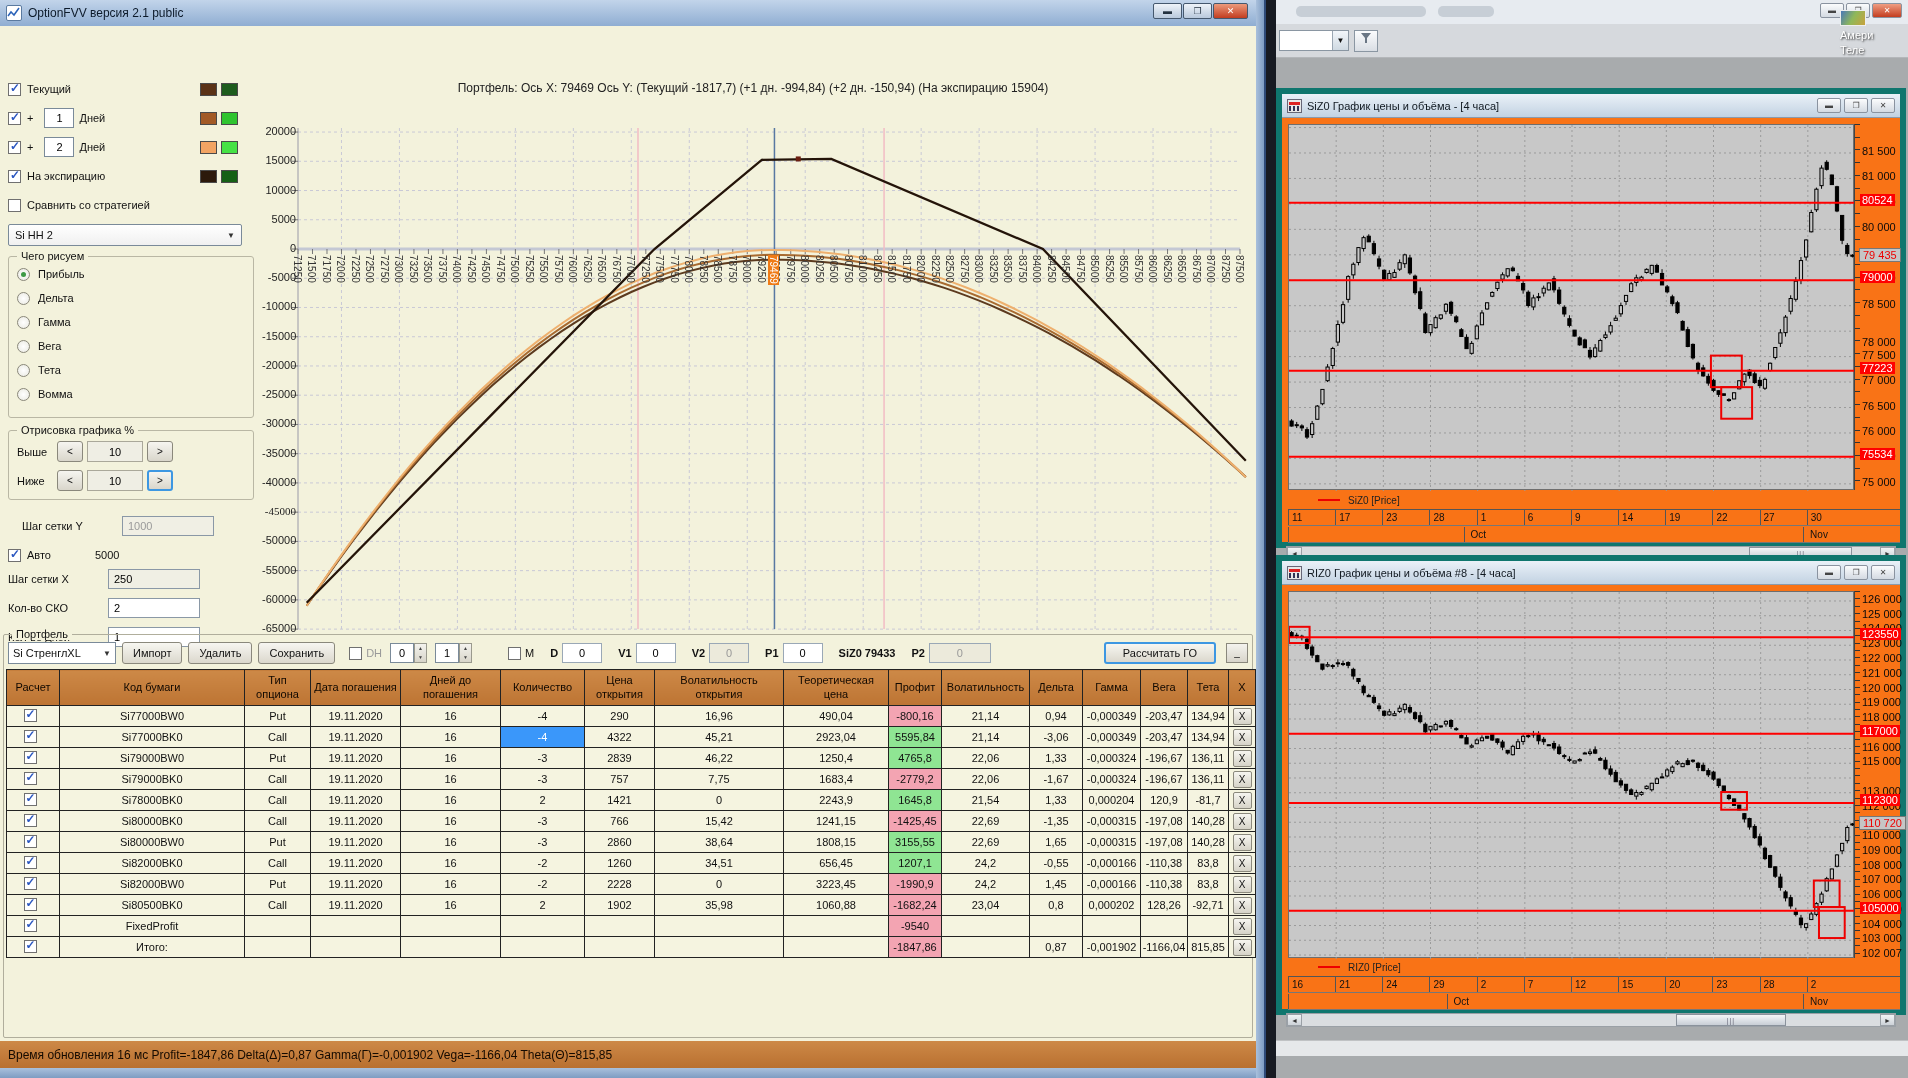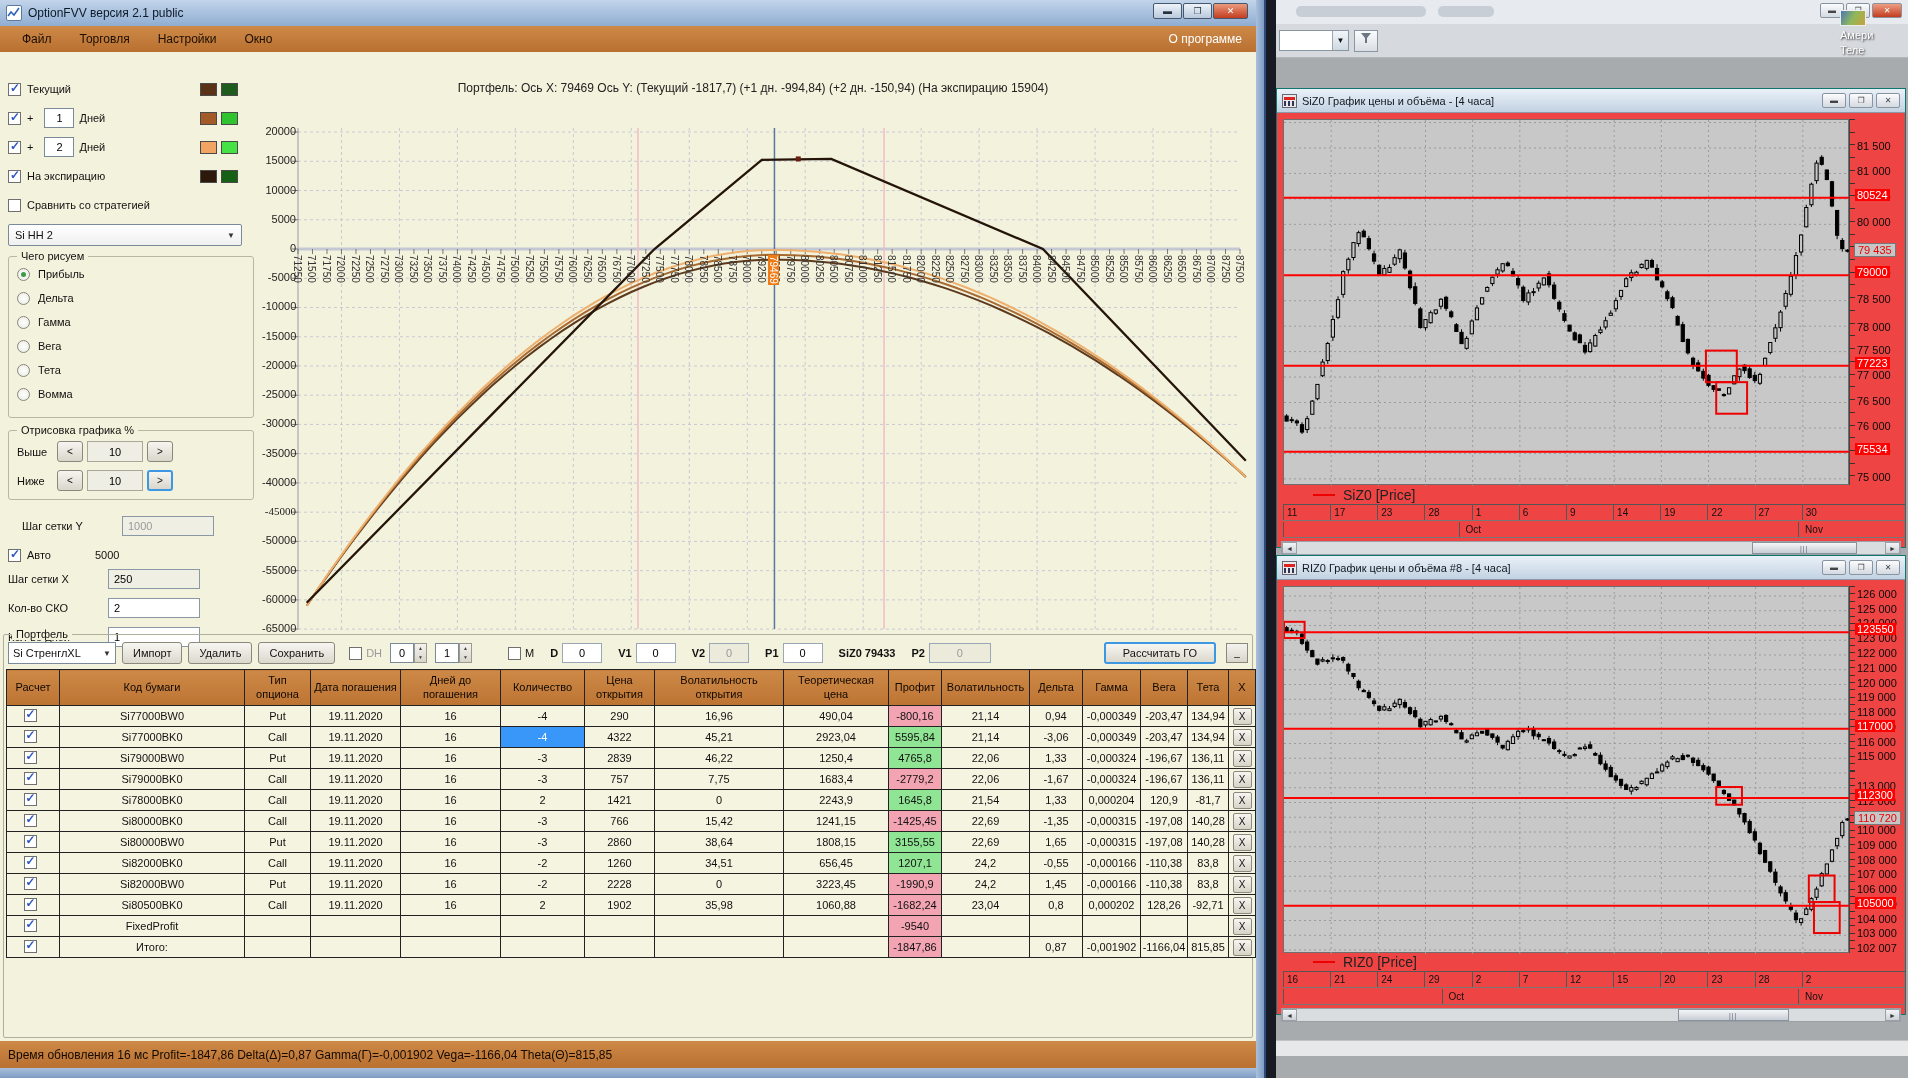--- a/index.html
+++ b/index.html
@@ -113,21 +113,21 @@
     font-size:8px; line-height:13px; text-align:center; color:#444; }
   .rwb.close { background:linear-gradient(#ef9d82,#c33d1f); color:#fff; width:30px; }
   .r-toolbar { position:absolute; left:0; top:24px; right:0; height:34px; background:#d6d9dd; border-bottom:1px solid #b4b7ba; }
   .r-combo { position:absolute; left:3px; top:6px; width:70px; height:21px; background:#fff; border:1px solid #8a96a2; display:flex; }
   .r-combo .dd { margin-left:auto; width:16px; background:linear-gradient(#f2f6fa,#cfd9e2); border-left:1px solid #9aa6b2; text-align:center; font-size:8px; line-height:19px; }
   .r-filter { position:absolute; left:78px; top:6px; width:24px; height:22px; border:1px solid #8a96a2; background:linear-gradient(#fbfcfd,#d9dee4); text-align:center; }
   .desk-icons { position:absolute; right:2px; top:10px; width:66px; text-align:left; }
   .desk-img { width:26px; height:16px; background:linear-gradient(120deg,#4a78b8,#8fb85a,#c8a23c); border:1px solid #eee; margin-bottom:2px; }
   .desk-label { color:#fff; font-size:11px; text-shadow:1px 1px 2px #333; line-height:15px; }
 
-  .cwin { position:absolute; left:0; width:630px; border:1px solid #0f766e; background:#ef4444; }
+  .cwin { position:absolute; left:0; width:630px; border:6px solid #0f766e; background:#f97316; }
   .cwin.w1 { top:88px; height:460px; }
   .cwin.w2 { top:555px; height:460px; }
   .ctitle { height:24px; background:linear-gradient(#eaf1f8,#c2d2e2); display:flex; align-items:center; padding:0 5px; border-bottom:1px solid #8a9aac; }
   .cicon { width:15px; height:14px; background:#e8e8e8; border:1px solid #667; margin-right:5px; position:relative; }
   .cicon::before { content:""; position:absolute; left:1px; top:2px; width:11px; height:3px; background:#d22; }
   .cicon::after { content:""; position:absolute; left:1px; bottom:1px; width:11px; height:5px;
     background:repeating-linear-gradient(90deg,#335 0 2px,transparent 2px 4px); }
   .ctext { font-size:11px; color:#101820; }
   .cbtns { margin-left:auto; display:flex; gap:3px; }
   .cbody { position:absolute; left:0; top:24px; right:0; bottom:0; }
@@ -135,21 +135,21 @@
   .w1 .cplot { height:366px; } .w2 .cplot { height:367px; }
   .cgutter { position:absolute; left:572px; top:6px; width:56px; border-left:1px solid #444; }
   .w1 .cgutter { height:366px; } .w2 .cgutter { height:367px; }
   .gtick { position:absolute; left:0; top:0; bottom:0; width:5px; }
   .plab { position:absolute; left:7px; font-size:11px; color:#0a0a0a; white-space:nowrap; }
   .pbadge { position:absolute; left:5px; font-size:11px; background:#f00; color:#fff; padding:0 2px; white-space:nowrap; z-index:2; }
   .pcur { position:absolute; left:4px; font-size:11px; color:#e00; border:1px solid #777; background:#c6c6c6; padding:0 3px; white-space:nowrap; z-index:3; }
   .clegend { position:absolute; left:0; height:16px; display:flex; align-items:center; }
   .w1 .clegend, .w2 .clegend { top:374px; }
   .ldash { width:22px; height:2px; background:#e00; margin:0 8px 0 36px; }
-  .ltext { font-size:14px; color:#222; }
+  .ltext { font-size:10px; color:#222; }
   .cdays { position:absolute; left:6px; right:0; height:17px; border-top:1px solid #555; border-bottom:1px solid #777; display:flex; }
   .w1 .cdays, .w2 .cdays { top:391px; }
   .dcell { width:47.17px; flex:0 0 47.17px; border-left:1px solid #555; font-size:10px; padding-left:3px; line-height:16px; }
   .cmonths { position:absolute; left:6px; right:0; height:16px; border-bottom:1px solid #777; display:flex; }
   .w1 .cmonths, .w2 .cmonths { top:409px; }
   .mcell { border-left:1px solid #555; font-size:10px; padding-left:6px; line-height:15px; flex:0 0 auto; }
   .cscroll { position:absolute; left:4px; right:4px; height:14px; background:#dadde0; border:1px solid #9aa0a6; }
   .w1 .cscroll, .w2 .cscroll { top:428px; }
   .sarr { position:absolute; top:0; width:15px; height:12px; background:linear-gradient(#f2f4f6,#ccd2d8); border:1px solid #9aa0a6;
     font-size:7px; line-height:11px; text-align:center; color:#333; }
@@ -174,27 +174,20 @@
     <div class="titlebar">
       <span class="app-icon"><svg width="14" height="14">
             <polyline points="1,10 4,6 7,9 12,2" stroke="#2a62b8" stroke-width="1.5" fill="none"></polyline>
           </svg></span>
       <span class="title-text">OptionFVV версия 2.1 public</span>
       <span class="winbtns">
         <span class="wb">▬</span>
         <span class="wb">❐</span>
         <span class="wb close">✕</span>
       </span>
-    </div>
-    <div class="menubar" id="menubar">
-      <span class="menu-item">Файл</span>
-        <span class="menu-item">Торговля</span>
-        <span class="menu-item">Настройки</span>
-        <span class="menu-item">Окно</span>
-        <span class="menu-right">О программе</span>
     </div>
 
     <div class="lpanel">
       <div id="toggles">
           <div class="trow">
             <span class="cb checked"></span>
             <span class="tlabel">Текущий</span>
             <span class="sw-gap"></span>
             <span class="swatch" style="background: rgb(90, 50, 22);"></span>
             <span class="swatch" style="background: rgb(29, 92, 29); margin-right: 16px;"></span>
@@ -1137,21 +1130,21 @@
             </svg></div>
         <div class="cgutter" id="gut1">
             <span class="gtick" id="gt1" style="background: repeating-linear-gradient(rgb(51, 51, 51) 0px, rgb(51, 51, 51) 1px, transparent 1px, transparent 12.73px);"></span>
             <div class="plab" style="top: 20.9972px;">81 500</div>
             <div class="plab" style="top: 46.4492px;">81 000</div>
             <div class="plab" style="top: 71.9013px;">80 500</div>
             <div class="plab" style="top: 97.3533px;">80 000</div>
             <div class="plab" style="top: 122.805px;">79 500</div>
             <div class="plab" style="top: 148.257px;">79 000</div>
             <div class="plab" style="top: 173.709px;">78 500</div>
-            <div class="plab" style="top: 202px;">78 000</div>
+            <div class="plab" style="top: 212px;">78 000</div>
             <div class="plab" style="top: 224.613px;">77 500</div>
             <div class="plab" style="top: 250.065px;">77 000</div>
             <div class="plab" style="top: 275.517px;">76 500</div>
             <div class="plab" style="top: 300.969px;">76 000</div>
             <div class="plab" style="top: 326.421px;">75 500</div>
             <div class="plab" style="top: 351.873px;">75 000</div>
             <div class="pbadge" style="top: 69.6796px;">80524</div>
             <div class="pbadge" style="top: 147.257px;">79000</div>
             <div class="pbadge" style="top: 237.714px;">77223</div>
             <div class="pbadge" style="top: 323.691px;">75534</div>

